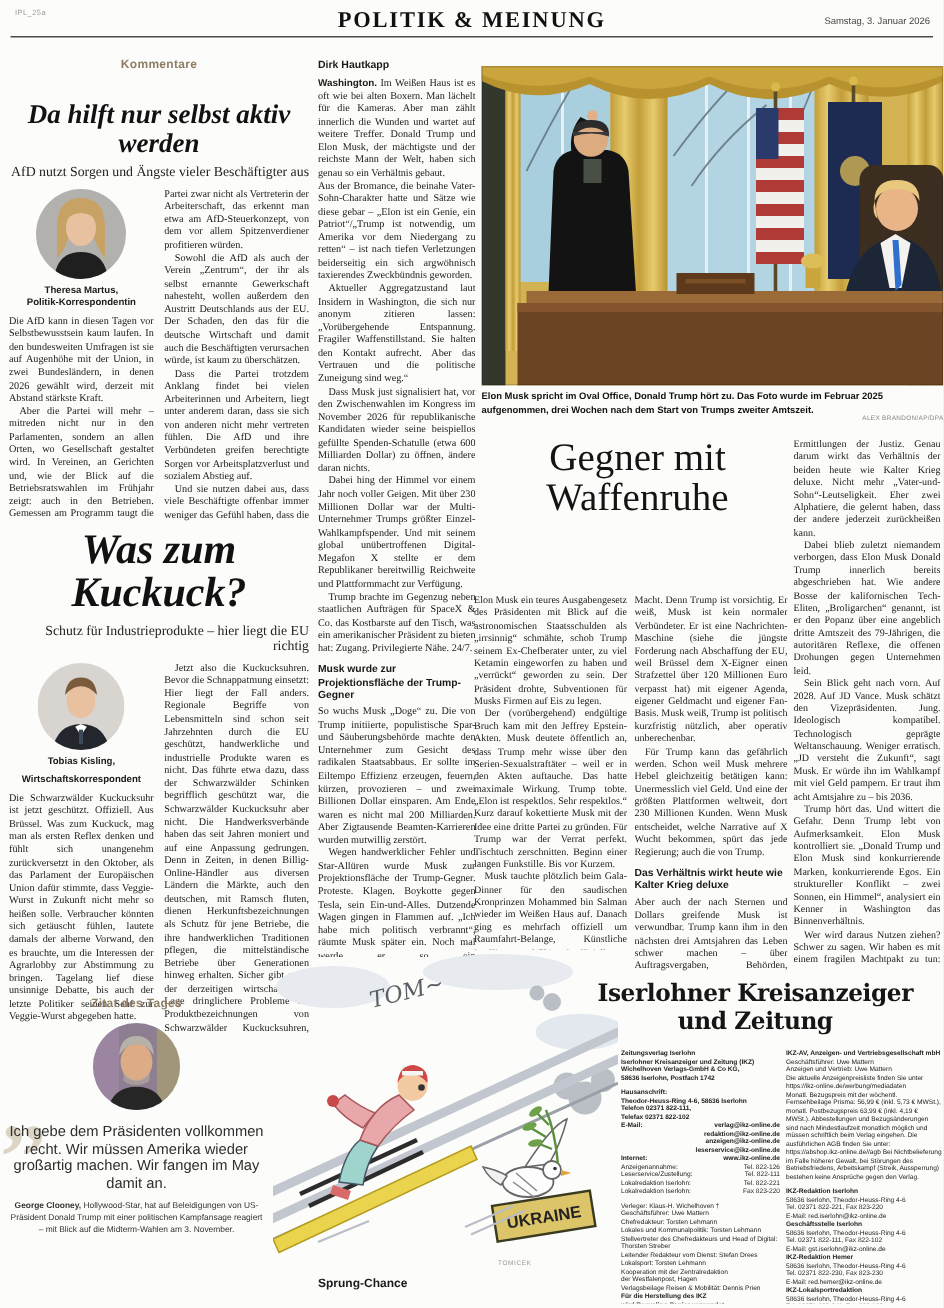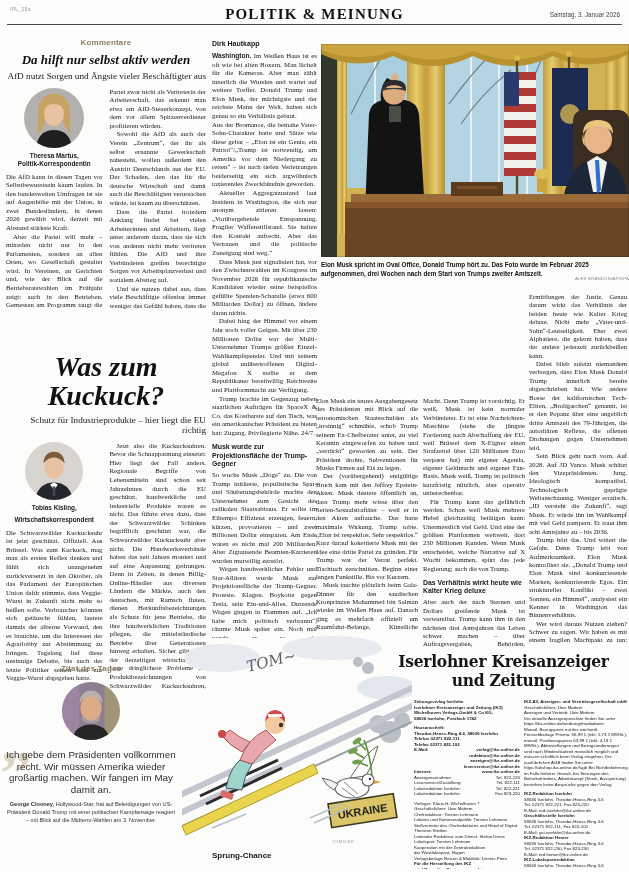--- a/index.html
+++ b/index.html
@@ -60,21 +60,21 @@
 
 <div class="page">
 
   <div class="abs pcode" data-bind="page.code">IPL_25a</div>
   <div class="abs ptitle" data-bind="page.section_title">POLITIK &amp; MEINUNG</div>
   <div class="abs pdate" data-bind="page.date">Samstag, 3. Januar 2026</div>
   <div class="abs hrule"></div>
 
   <section class="abs" style="left:6px;top:38px;width:200px">
     <div class="kicker" data-bind="commentary1.kicker">Kommentare</div>
-    <h1 class="c-head" style="font-size:13px;margin-top:6px" data-bind="commentary1.headline">Da hilft nur selbst aktiv werden</h1>
+    <h1 class="c-head" style="font-size:18px;margin-top:20px" data-bind="commentary1.headline">Da hilft nur selbst aktiv werden</h1>
     <div class="c-sub" data-bind="commentary1.subhead">AfD nutzt Sorgen und Ängste vieler Beschäftigter aus</div>
     <div class="cols" style="margin-top:7px;height:228px">
       <figure class="author">
         <svg width="60" height="60" viewBox="0 0 60 60">
           <defs>
               <clipPath id="cp1">
                 <circle cx="30" cy="30" r="30"></circle>
               </clipPath>
             </defs>
           <g clip-path="url(#cp1)">
@@ -257,20 +257,21 @@
       <rect x="136" y="142" width="40" height="3" fill="#7b4f26"></rect>
     </svg>
     <div style="position:absolute;inset:0;box-shadow:inset 0 0 0 1px rgba(0,0,0,.15)"></div>
   </div>
 
   <div class="abs caption" style="left:321px;top:261px;width:308px;height:20px">
     <span data-bind="main_article.caption_bold">Elon Musk spricht im Oval Office, Donald Trump hört zu. Das Foto wurde im Februar 2025 aufgenommen, drei Wochen nach dem Start von Trumps zweiter Amtszeit.</span>
     <span class="credit" data-bind="main_article.caption_credit">ALEX BRANDON/AP/DPA</span>
   </div>
 
+  <h2 class="abs m-head" style="left:322px;top:292px;width:206px" data-bind="main_article.headline">Gegner mit Waffenruhe</h2>
 
   <div class="abs ncol" style="left:316px;top:397px;width:102px;height:236px">
     <div data-bind-list="main_article.col3">
         <p>Elon Musk ein teures Ausgabengesetz des Präsidenten mit Blick auf die astronomischen Staatsschulden als „irrsinnig“ schmähte, schob Trump seinem Ex-Chefberater unter, zu viel Ketamin eingeworfen zu haben und „verrückt“ geworden zu sein. Der Präsident drohte, Subventionen für Musks Firmen auf Eis zu legen.</p>
         <p>Der (vorübergehend) endgültige Bruch kam mit den Jeffrey Epstein-Akten. Musk deutete öffentlich an, dass Trump mehr wisse über den Serien-Sexualstraftäter – weil er in den Akten auftauche. Das hatte maximale Wirkung. Trump tobte. „Elon ist respektlos. Sehr respektlos.“ Kurz darauf kokettierte Musk mit der Idee eine dritte Partei zu gründen. Für Trump war der Verrat perfekt. Tischtuch zerschnitten. Beginn einer langen Funkstille. Bis vor Kurzem.</p>
         <p>Musk tauchte plötzlich beim Gala-Dinner für den saudischen Kronprinzen Mohammed bin Salman wieder im Weißen Haus auf. Danach ging es mehrfach offiziell um Raumfahrt-Belange, Künstliche Intelligenz und China. Inoffiziell um</p>
       </div>
   </div>
   <div class="abs ncol" style="left:423px;top:397px;width:102px;height:252px">
     <div data-bind-list="main_article.col4_before">

